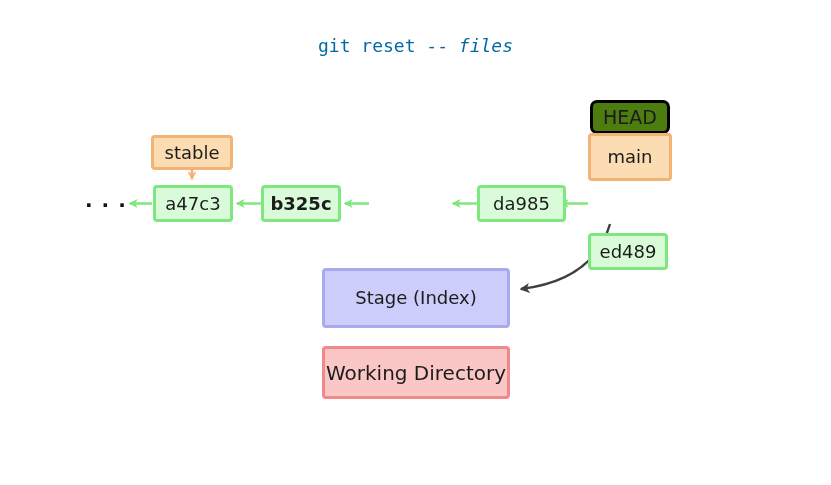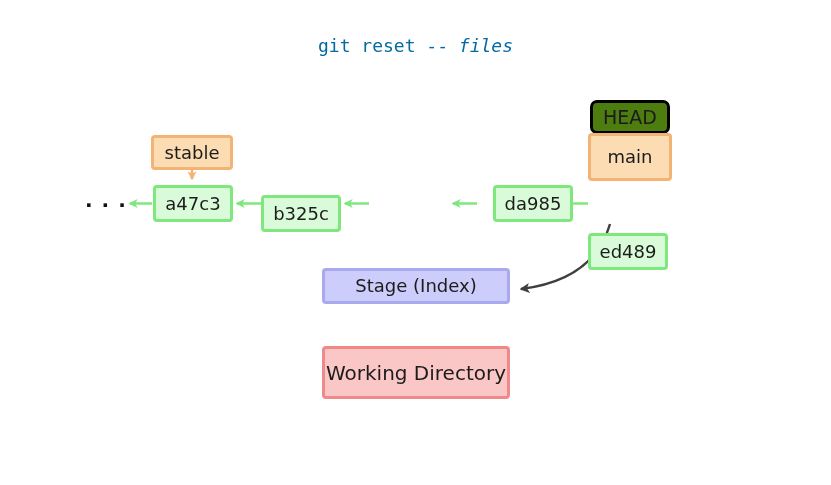--- a/index.html
+++ b/index.html
@@ -116,31 +116,31 @@
     <span>main</span>
   </div>
 
   <div class="box branch" style="left:151px; top:135px; width:82px; height:35px;">
     <span>stable</span>
   </div>
 
   <div class="box commit" style="left:153px; top:185px; width:80px; height:37px;">
     <span>a47c3</span>
   </div>
-  <div class="box commit" style="left:261px; top:195px; width:80px; height:37px;">
+  <div class="box commit" style="left:261px; top:185px; width:80px; height:37px;font-weight:bold;">
     <span>b325c</span>
   </div>
-  <div class="box commit" style="left:477px; top:185px; width:80px; height:37px;margin-left:16px;">
+  <div class="box commit" style="left:477px; top:185px; width:89px; height:37px;">
     <span>da985</span>
   </div>
   <div class="box commit" style="left:588px; top:185px; width:80px; height:37px;margin-top:48px;">
     <span>ed489</span>
   </div>
 
-  <div class="box stage" style="left:322px; top:268px; width:188px; height:36px;">
+  <div class="box stage" style="left:322px; top:268px; width:188px; height:60px;">
     <span>Stage (Index)</span>
   </div>
 
   <div class="box working" style="left:322px; top:346px; width:188px; height:53px;">
     <span>Working Directory</span>
   </div>
 
 </div>
 
 </body></html>

